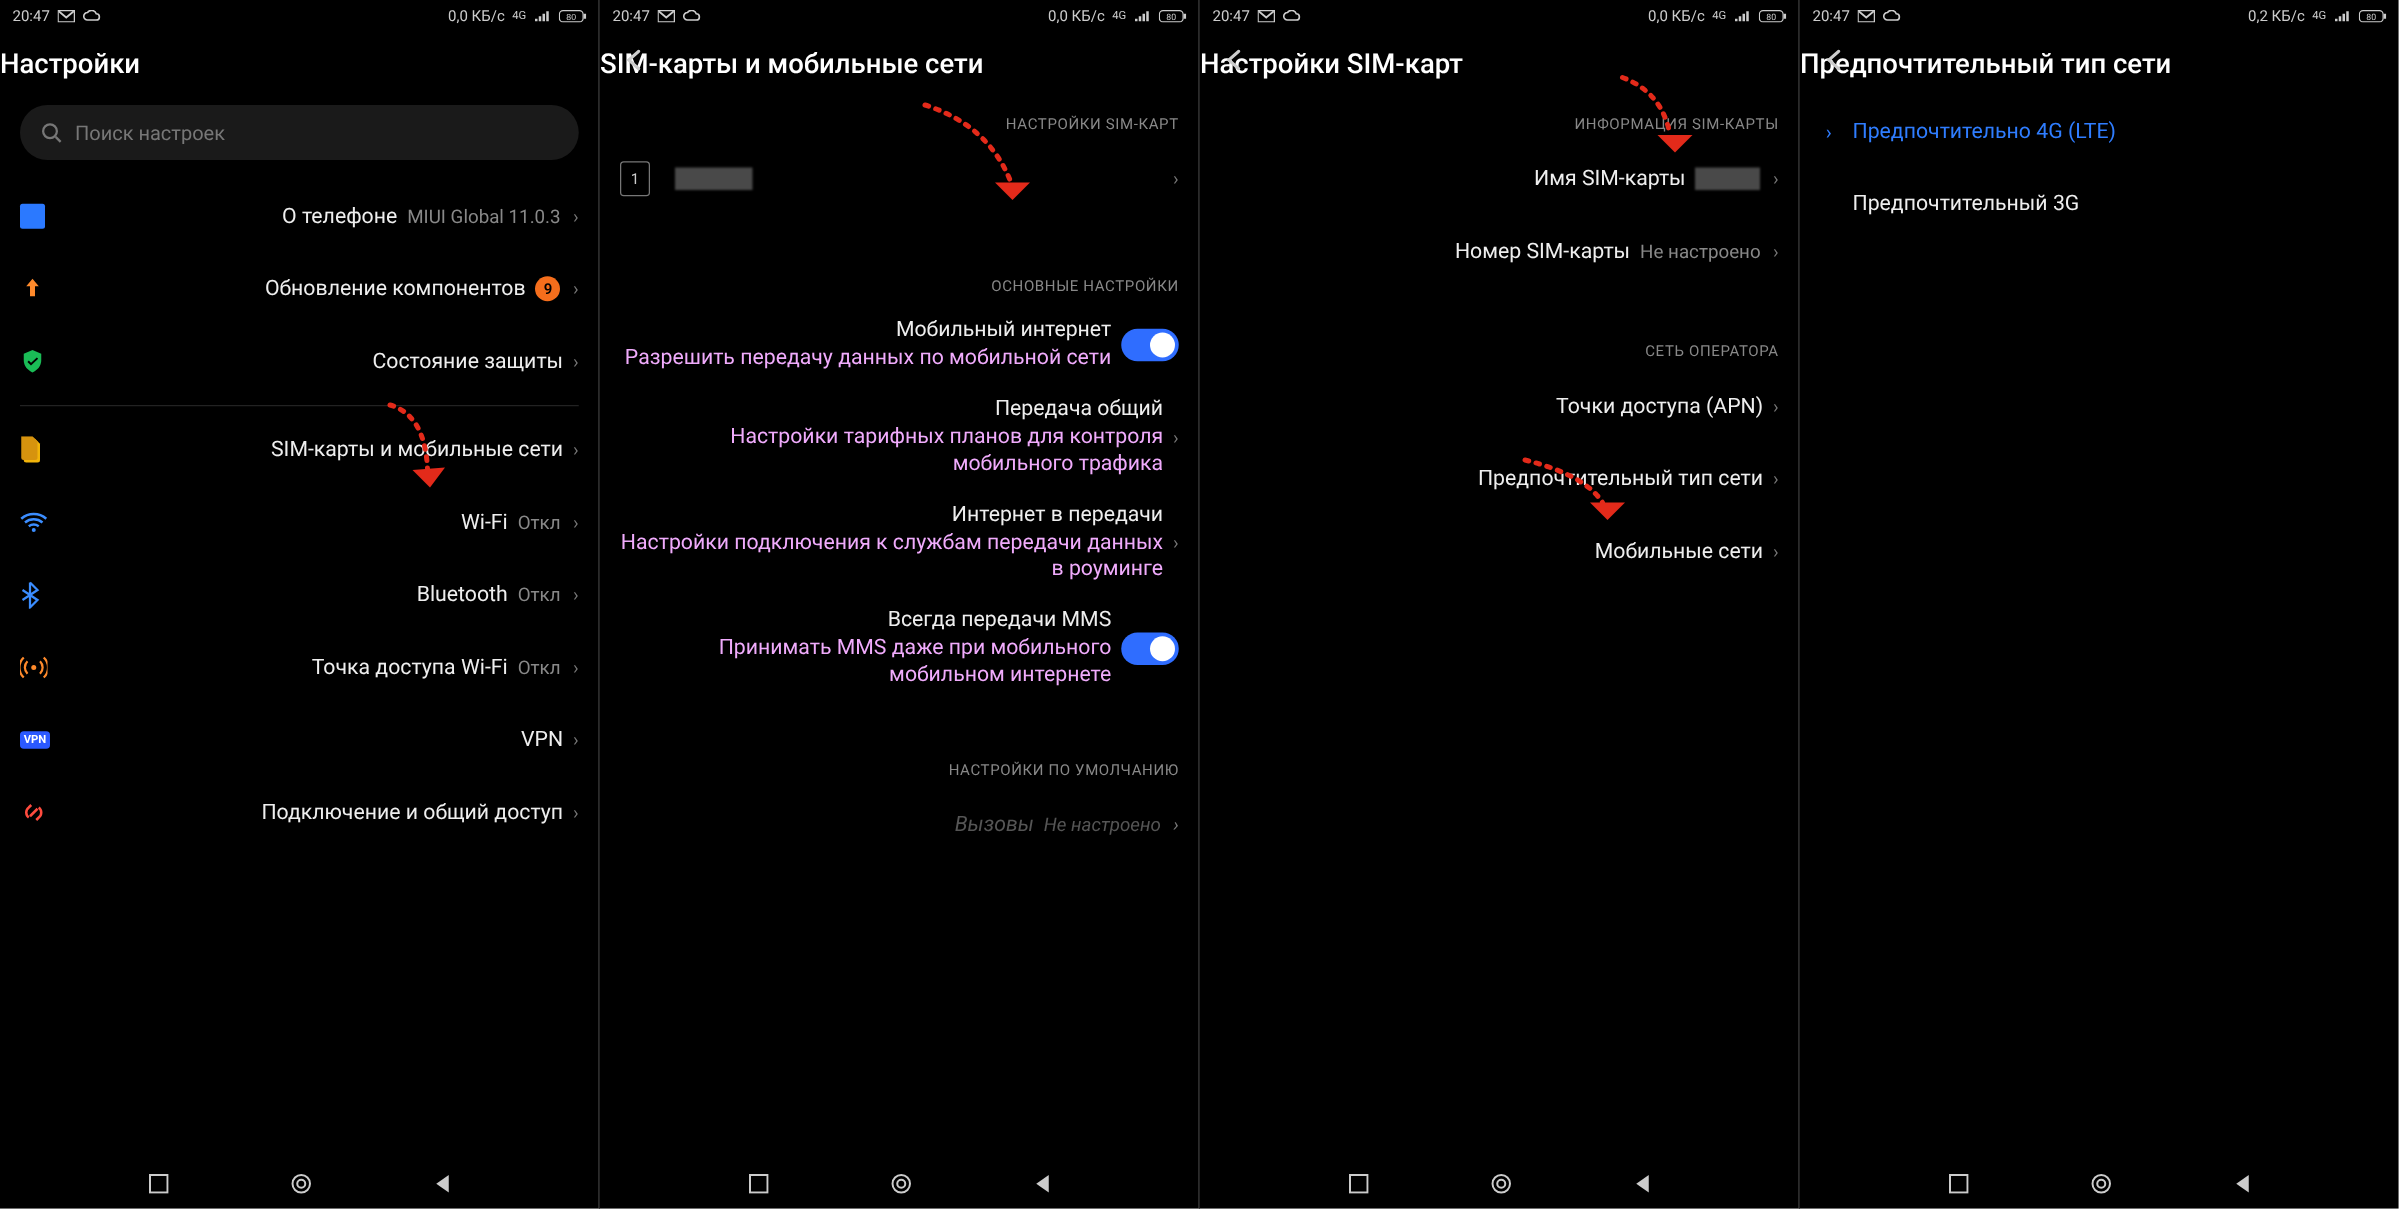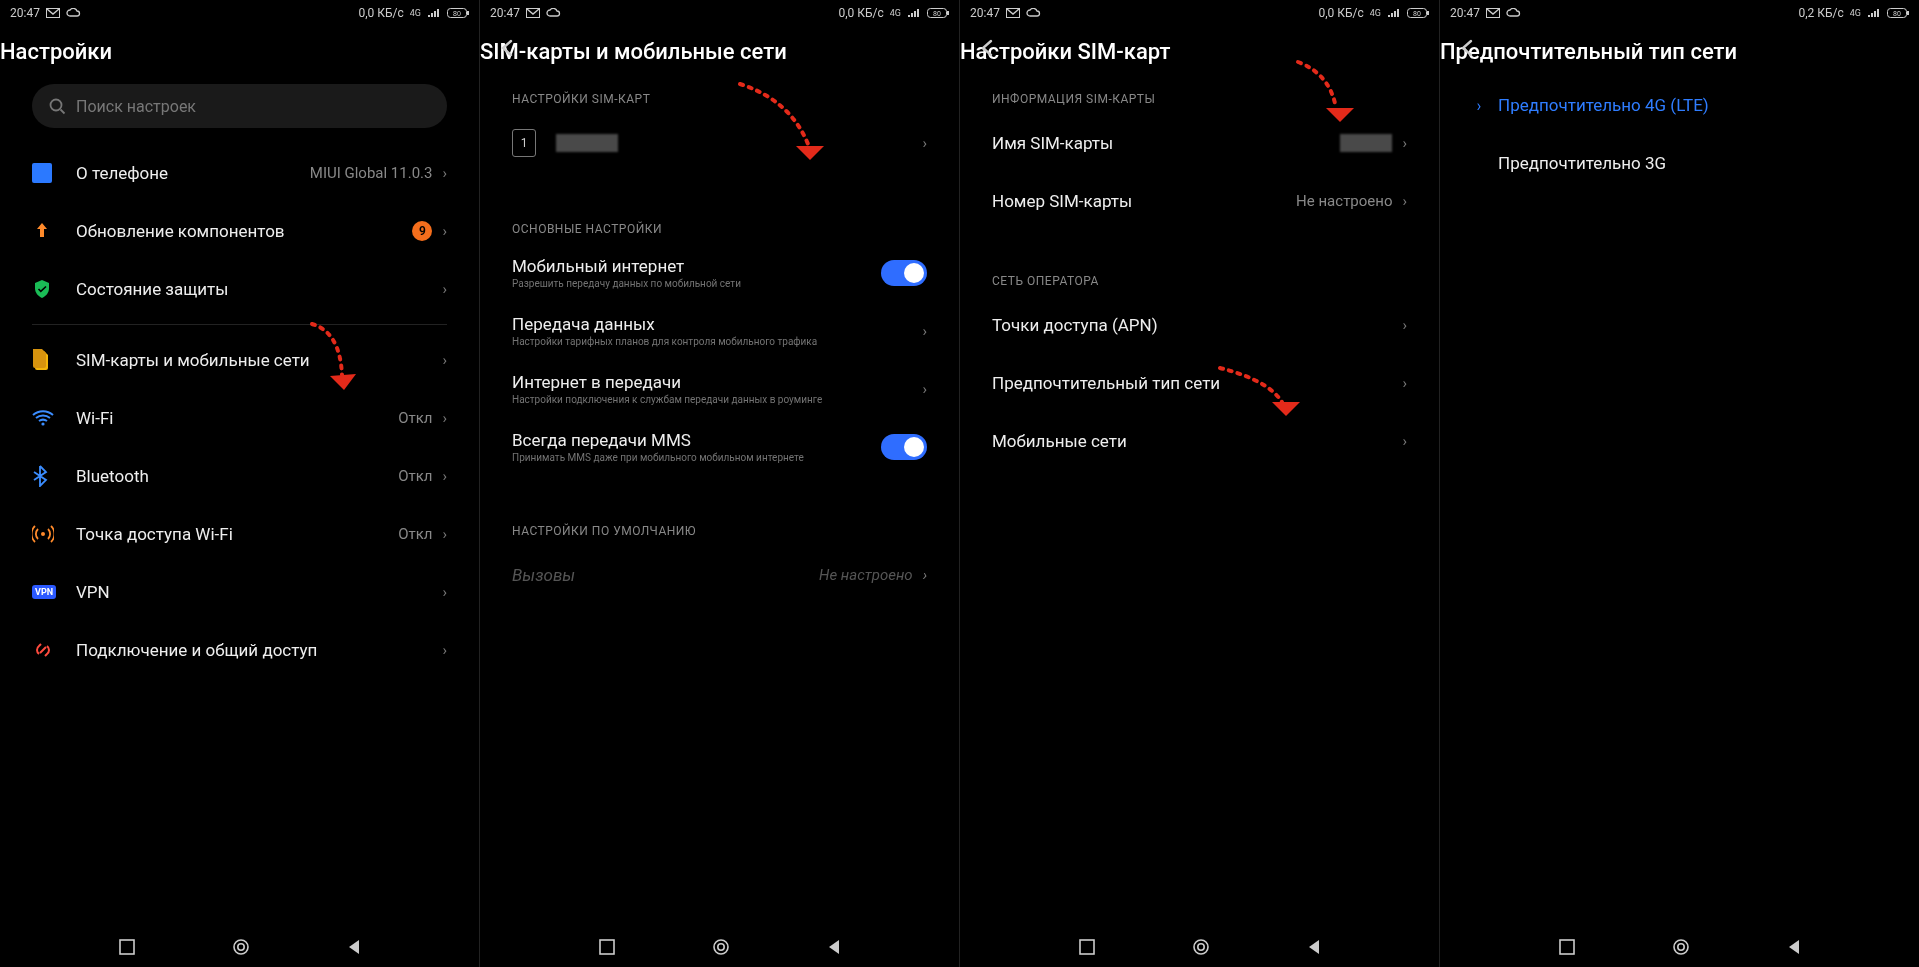--- a/index.html
+++ b/index.html
@@ -9,32 +9,32 @@
   .phone { flex:1; background:#000; color:#fff; position:relative; display:flex; flex-direction:column; }
   .phone + .phone { border-left:1px solid #222; }
 
   .status-bar { height:26px; display:flex; align-items:center; justify-content:space-between; padding:0 10px; font-size:12px; color:#ccc; }
   .sb-left, .sb-right { display:flex; align-items:center; gap:6px; }
   .sb-left span, .sb-right span { display:inline-flex; align-items:center; }
 
   .title-bar { height:50px; display:flex; align-items:center; position:relative; font-size:22px; font-weight:500; }
   .title-bar .back { position:absolute; left:18px; top:12px; }
 
-  .content { flex:1; overflow:hidden; padding:0 32px; }
+  .content { flex:1; overflow:hidden; padding:0 16px;text-align:right; }
 
   .search-box { background:#1a1a1a; border-radius:24px; height:44px; display:flex; align-items:center; padding:0 16px; margin:8px 0 16px; color:#777; gap:10px; font-size:16px;}
   .search-icon svg { display:block; }
 
   .section-header { color:#888; font-size:12px; letter-spacing:0.5px; padding:16px 0 8px; text-transform:uppercase; }
 
   .row { display:flex; align-items:center; min-height:58px; padding:10px 0; position:relative; }
   .row-icon { width:44px; display:flex; align-items:center; justify-content:flex-start; }
   .row-body { flex:1; display:flex; flex-direction:column; justify-content:center; gap:2px; padding-right:8px;}
   .row-title { font-size:17px; color:#eee; }
-  .row-sub   { font-size:10px; color:#737373; line-height:1.25; }
+  .row-sub   { font-size:17px; color:#f0abfc; line-height:1.25; }
   .row-trail { display:flex; align-items:center; gap:10px; color:#888; font-size:15px; }
   .chev { color:#777; }
 
   .divider { height:1px; background:#222; margin:6px 0; }
 
   .badge-num { background:#f56e1c; color:#000; border-radius:50%; width:20px; height:20px; font-size:12px; display:flex; align-items:center; justify-content:center; font-weight:600; }
 
   .sim-chip { border:1px solid #777; border-radius:3px; width:24px; height:28px; display:flex; align-items:center; justify-content:center; font-size:12px; color:#ccc; }
   .blur-box { width:62px; height:18px; background:#494949; filter:blur(1px); }
   .blur-box.wide{ width:52px; }
@@ -343,21 +343,21 @@
         <span class="row-title">Мобильный интернет</span>
         <span class="row-sub">Разрешить передачу данных по мобильной сети</span>
       </div>
       <div class="row-trail">
               <div class="toggle"></div>
             </div>
     </div>
 
     <div class="row">
       <div class="row-body">
-        <span class="row-title">Передача данных</span>
+        <span class="row-title">Передача общий</span>
         <span class="row-sub">Настройки тарифных планов для контроля мобильного трафика</span>
       </div>
       <div class="row-trail">
               <span class="chev">›</span>
             </div>
     </div>
 
     <div class="row">
       <div class="row-body">
         <span class="row-title">Интернет в передачи</span>
@@ -574,21 +574,21 @@
     <span>Предпочтительный тип сети</span>
   </div>
 
   <div class="content">
     <div class="radio-row">
       <span class="radio-chev selected-blue">›</span>
       <span class="row-title selected-blue">Предпочтительно 4G (LTE)</span>
     </div>
     <div class="radio-row">
       <span class="radio-chev"></span>
-      <span class="row-title">Предпочтительно 3G</span>
+      <span class="row-title">Предпочтительный 3G</span>
     </div>
   </div>
 
   <div class="nav-bar">
     <span><svg width="16" height="16">
               <rect x="1" y="1" width="14" height="14" fill="none" stroke="#ccc" stroke-width="1.6"></rect>
             </svg></span>
     <span><svg width="18" height="18">
               <circle cx="9" cy="9" r="7" fill="none" stroke="#ccc" stroke-width="1.6"></circle>
               <circle cx="9" cy="9" r="3.2" fill="none" stroke="#ccc" stroke-width="1.6"></circle>

